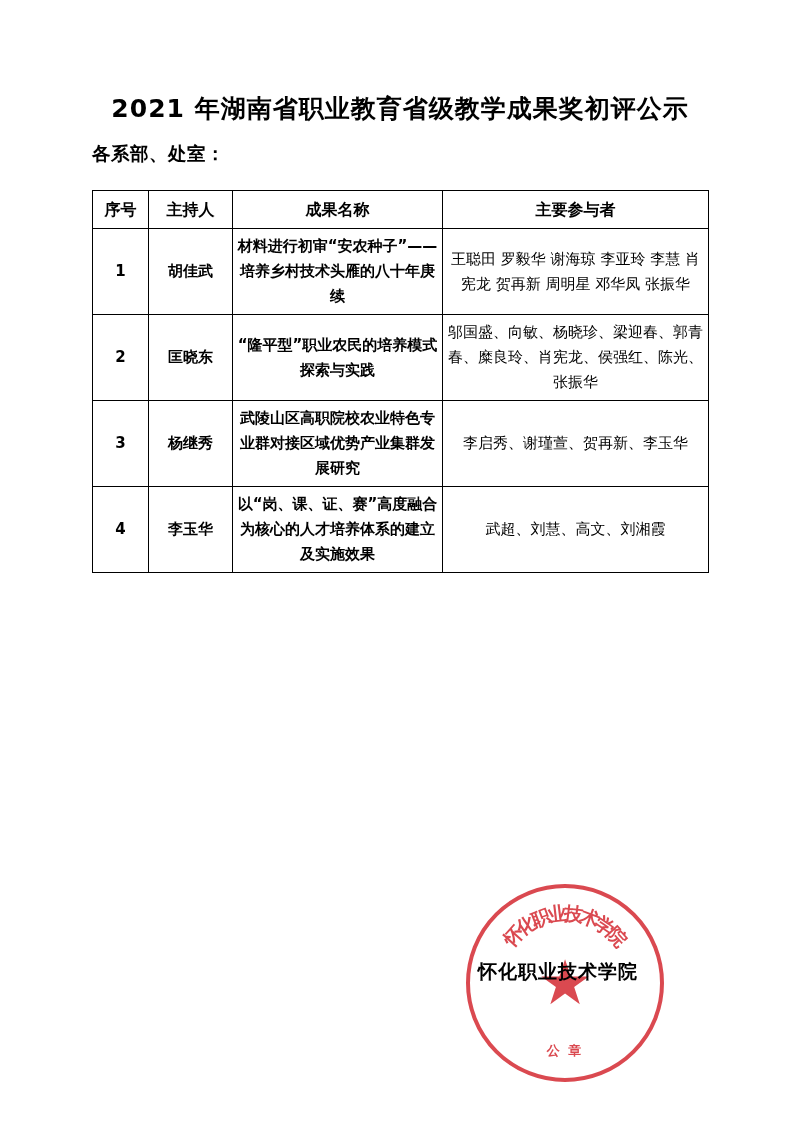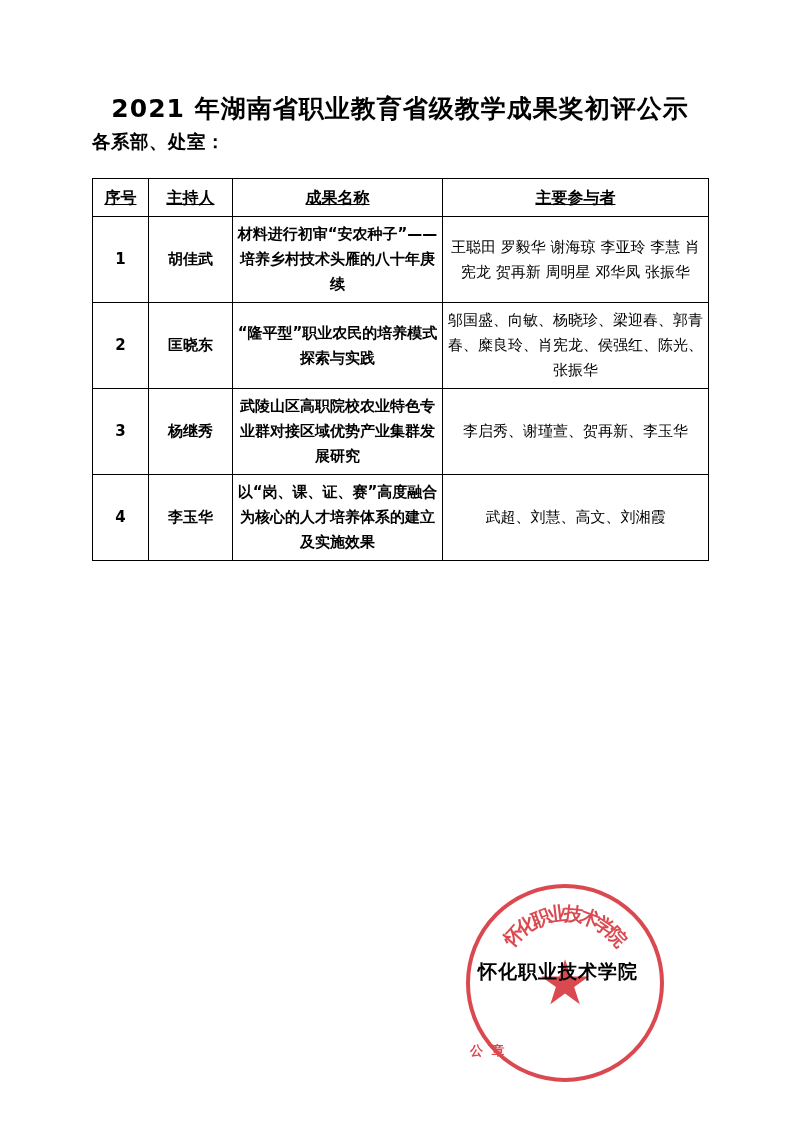--- a/index.html
+++ b/index.html
@@ -21,21 +21,21 @@
     height: 1125px;
     box-sizing: border-box;
     padding: 0 92px;
   }
   .doc-title {
     text-align: center;
     font-size: 25px;
     font-weight: bold;
     letter-spacing: 1px;
     margin-top: 92px;
-    margin-bottom: 4px;
+    margin-bottom: 16px;
     font-family: "DejaVu Sans", "Liberation Sans", sans-serif;
   }
   .salutation {
     font-size: 18.5px;
     font-weight: bold;
     letter-spacing: 0.5px;
     font-family: "DejaVu Sans", "Liberation Sans", sans-serif;
   }
   .body-text {
     margin-top: 20px;
@@ -60,21 +60,20 @@
     border: 1px solid #000000;
     padding: 5px 4px;
     text-align: center;
     vertical-align: middle;
     line-height: 25px;
   }
   table.results th {
     font-weight: bold;
     font-size: 16px;
     padding: 6px 4px;
-    text-decoration: underline;
   }
   .col-no    { width: 56px; }
   .col-host  { width: 84px; }
   .col-name  { width: 210px; }
   .col-part  { width: 266px; }
   td.host, td.no {
     font-weight: bold;
   }
   td.name {
     font-weight: bold;
@@ -135,21 +134,21 @@
     font-weight: bold;
     color: #d3222a;
     font-family: "DejaVu Sans", "Liberation Sans", sans-serif;
     transform-origin: 0 0;
   }
   .seal .bottom-text {
     position: absolute;
     left: 0;
     bottom: 18px;
     width: 100%;
-    text-align: left;
+    text-align: center;
     font-size: 13px;
     color: #d3222a;
     font-weight: bold;
     letter-spacing: 2px;
     font-family: "DejaVu Sans", "Liberation Sans", sans-serif;
   }
 </style>
 </head>
 <body>
 

